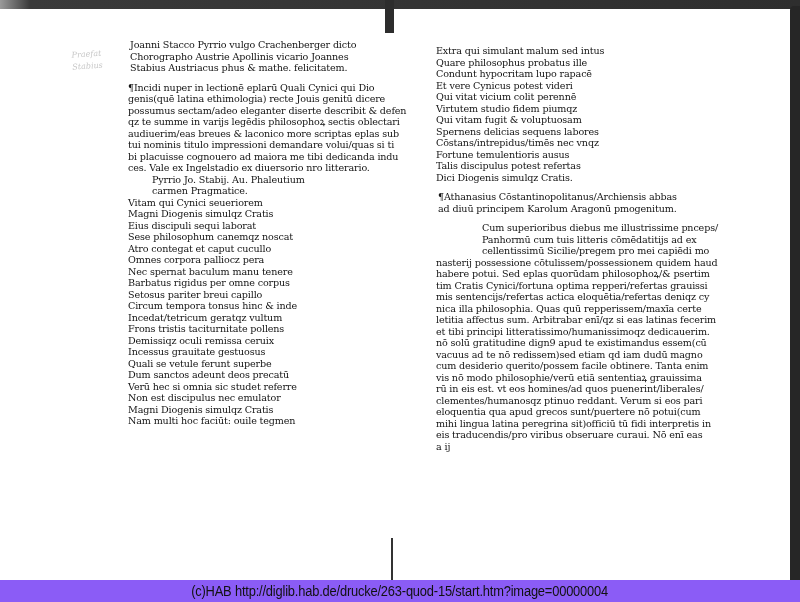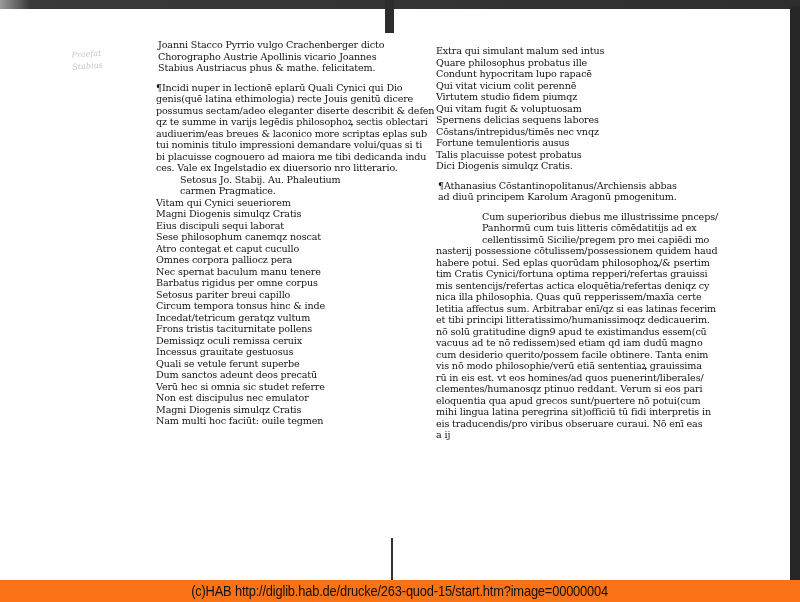--- a/index.html
+++ b/index.html
@@ -72,40 +72,40 @@
   }
   .column {
     position: absolute;
     font-family: "DejaVu Serif", serif;
     color: #141414;
     font-size: 9.6px;
     line-height: 11.5px;
     white-space: nowrap;
     letter-spacing: -0.15px;
   }
-  .col-left { left: 128px; top: 39px; width: 270px; margin-left: 28px; }
+  .col-left { left: 128px; top: 39px; width: 270px; }
   .col-right { left: 416px; top: 45px; width: 268px; margin-left: 20px; }
   .line { display: block; height: 11.5px; }
   .gap { display: block; height: 8px; }
   .indent-1 { padding-left: 24px; }
   .indent-small { padding-left: 2px; }
   .indent-para { padding-left: 46px; }
   .signature {
     display: block;
     text-align: left;
     padding-right: 22px;
     height: 11.5px;
   }
   .footer-bar {
     position: absolute;
     left: 0;
     top: 580px;
     width: 800px;
     height: 22px;
-    background: #f97316;
+    background: #8b5cf6;
     display: flex;
     align-items: center;
     justify-content: center;
   }
   .footer-text {
     font-family: "Liberation Sans", sans-serif;
     font-size: 14px;
     color: #111;
     letter-spacing: -0.2px;
     transform: scaleX(0.92);
@@ -138,21 +138,21 @@
         <span class="line">¶Incidi nuper in lectionē eplarū Quali Cynici qui Dio</span>
         <span class="line">genis(quē latina ethimologia) recte Jouis genitū dicere</span>
         <span class="line">possumus sectam/adeo eleganter diserte describit &amp; defen</span>
         <span class="line">qz te summe in varijs legēdis philosophoꝝ sectis oblectari</span>
         <span class="line">audiuerim/eas breues &amp; laconico more scriptas eplas sub</span>
         <span class="line">tui nominis titulo impressioni demandare volui/quas si ti</span>
         <span class="line">bi placuisse cognouero ad maiora me tibi dedicanda indu</span>
         <span class="line">ces. Vale ex Ingelstadio ex diuersorio nro litterario.</span>
       </div>
       <div>
-        <span class="line indent-1">Setosus Jo. Stabij. Au. Phaleutium</span>
+        <span class="line indent-1">Pyrrio Jo. Stabij. Au. Phaleutium</span>
         <span class="line indent-1">carmen Pragmatice.</span>
       </div>
       <div>
         <span class="line">Vitam qui Cynici seueriorem</span>
         <span class="line">Magni Diogenis simulqz Cratis</span>
         <span class="line">Eius discipuli sequi laborat</span>
         <span class="line">Sese philosophum canemqz noscat</span>
         <span class="line">Atro contegat et caput cucullo</span>
         <span class="line">Omnes corpora palliocz pera</span>
         <span class="line">Nec spernat baculum manu tenere</span>
@@ -170,27 +170,28 @@
         <span class="line">Magni Diogenis simulqz Cratis</span>
         <span class="line">Nam multi hoc faciūt: ouile tegmen</span>
       </div>
     </div>
 
     <div class="column col-right">
       <div>
         <span class="line">Extra qui simulant malum sed intus</span>
         <span class="line">Quare philosophus probatus ille</span>
         <span class="line">Condunt hypocritam lupo rapacē</span>
+        <span class="line">Et vere Cynicus potest videri</span>
         <span class="line">Qui vitat vicium colit perennē</span>
         <span class="line">Virtutem studio fidem piumqz</span>
         <span class="line">Qui vitam fugit &amp; voluptuosam</span>
         <span class="line">Spernens delicias sequens labores</span>
         <span class="line">Cōstans/intrepidus/timēs nec vnqz</span>
         <span class="line">Fortune temulentioris ausus</span>
-        <span class="line">Talis placuisse potest probatus</span>
+        <span class="line">Talis discipulus potest refertas</span>
         <span class="line">Dici Diogenis simulqz Cratis.</span>
       </div>
       <span class="gap"></span>
       <div>
         <span class="line indent-small">¶Athanasius Cōstantinopolitanus/Archiensis abbas</span>
         <span class="line indent-small">ad diuū principem Karolum Aragonū pmogenitum.</span>
       </div>
       <span class="gap"></span>
       <div>
         <span class="line indent-para">Cum superioribus diebus me illustrissime pnceps/</span>

